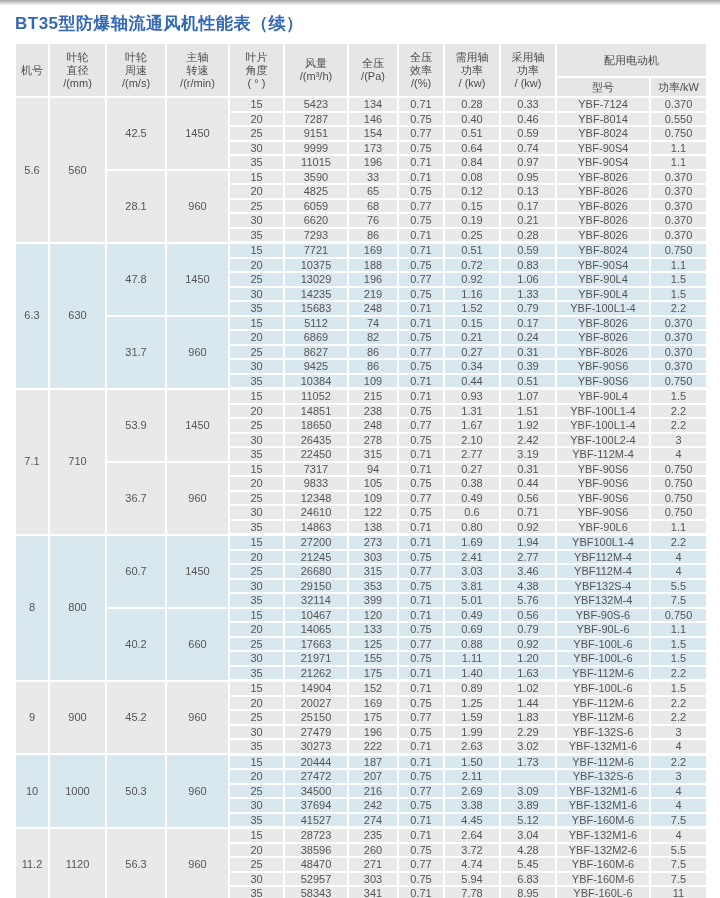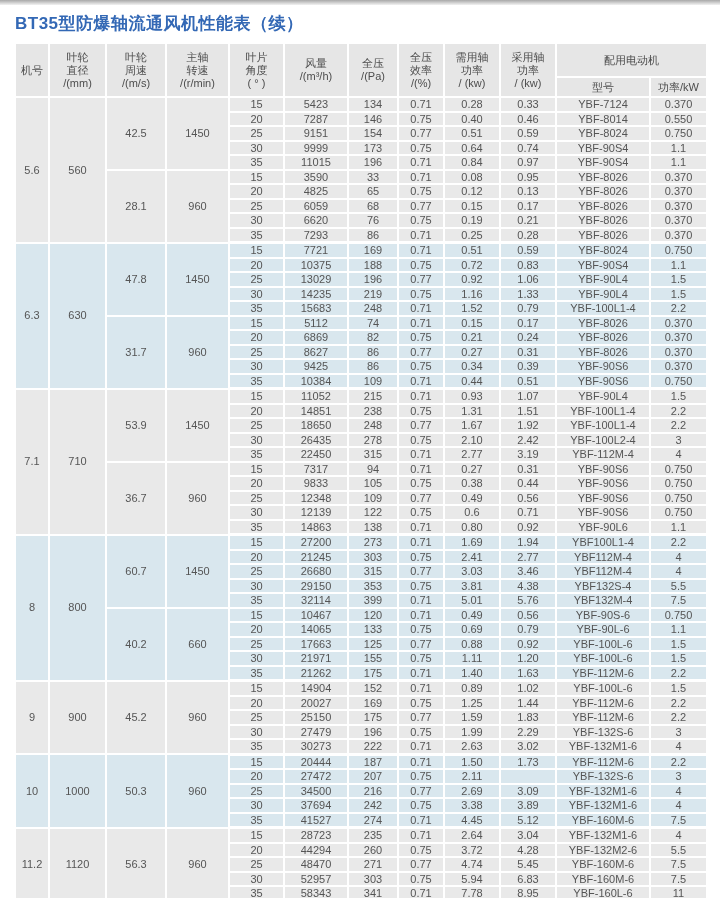--- a/index.html
+++ b/index.html
@@ -405,21 +405,21 @@
           <td>12348</td>
           <td>109</td>
           <td>0.77</td>
           <td>0.49</td>
           <td>0.56</td>
           <td>YBF-90S6</td>
           <td>0.750</td>
         </tr>
         <tr class="tint-gray">
           <td>30</td>
-          <td>12139</td>
+          <td>24610</td>
           <td>122</td>
           <td>0.75</td>
           <td>0.6</td>
           <td>0.71</td>
           <td>YBF-90S6</td>
           <td>0.750</td>
         </tr>
         <tr class="tint-gray group-end">
           <td>35</td>
           <td>14863</td>
@@ -653,21 +653,21 @@
           <td>28723</td>
           <td>235</td>
           <td>0.71</td>
           <td>2.64</td>
           <td>3.04</td>
           <td>YBF-132M1-6</td>
           <td>4</td>
         </tr>
         <tr class="tint-gray">
           <td>20</td>
-          <td>44294</td>
+          <td>38596</td>
           <td>260</td>
           <td>0.75</td>
           <td>3.72</td>
           <td>4.28</td>
           <td>YBF-132M2-6</td>
           <td>5.5</td>
         </tr>
         <tr class="tint-gray">
           <td>25</td>
           <td>48470</td>

